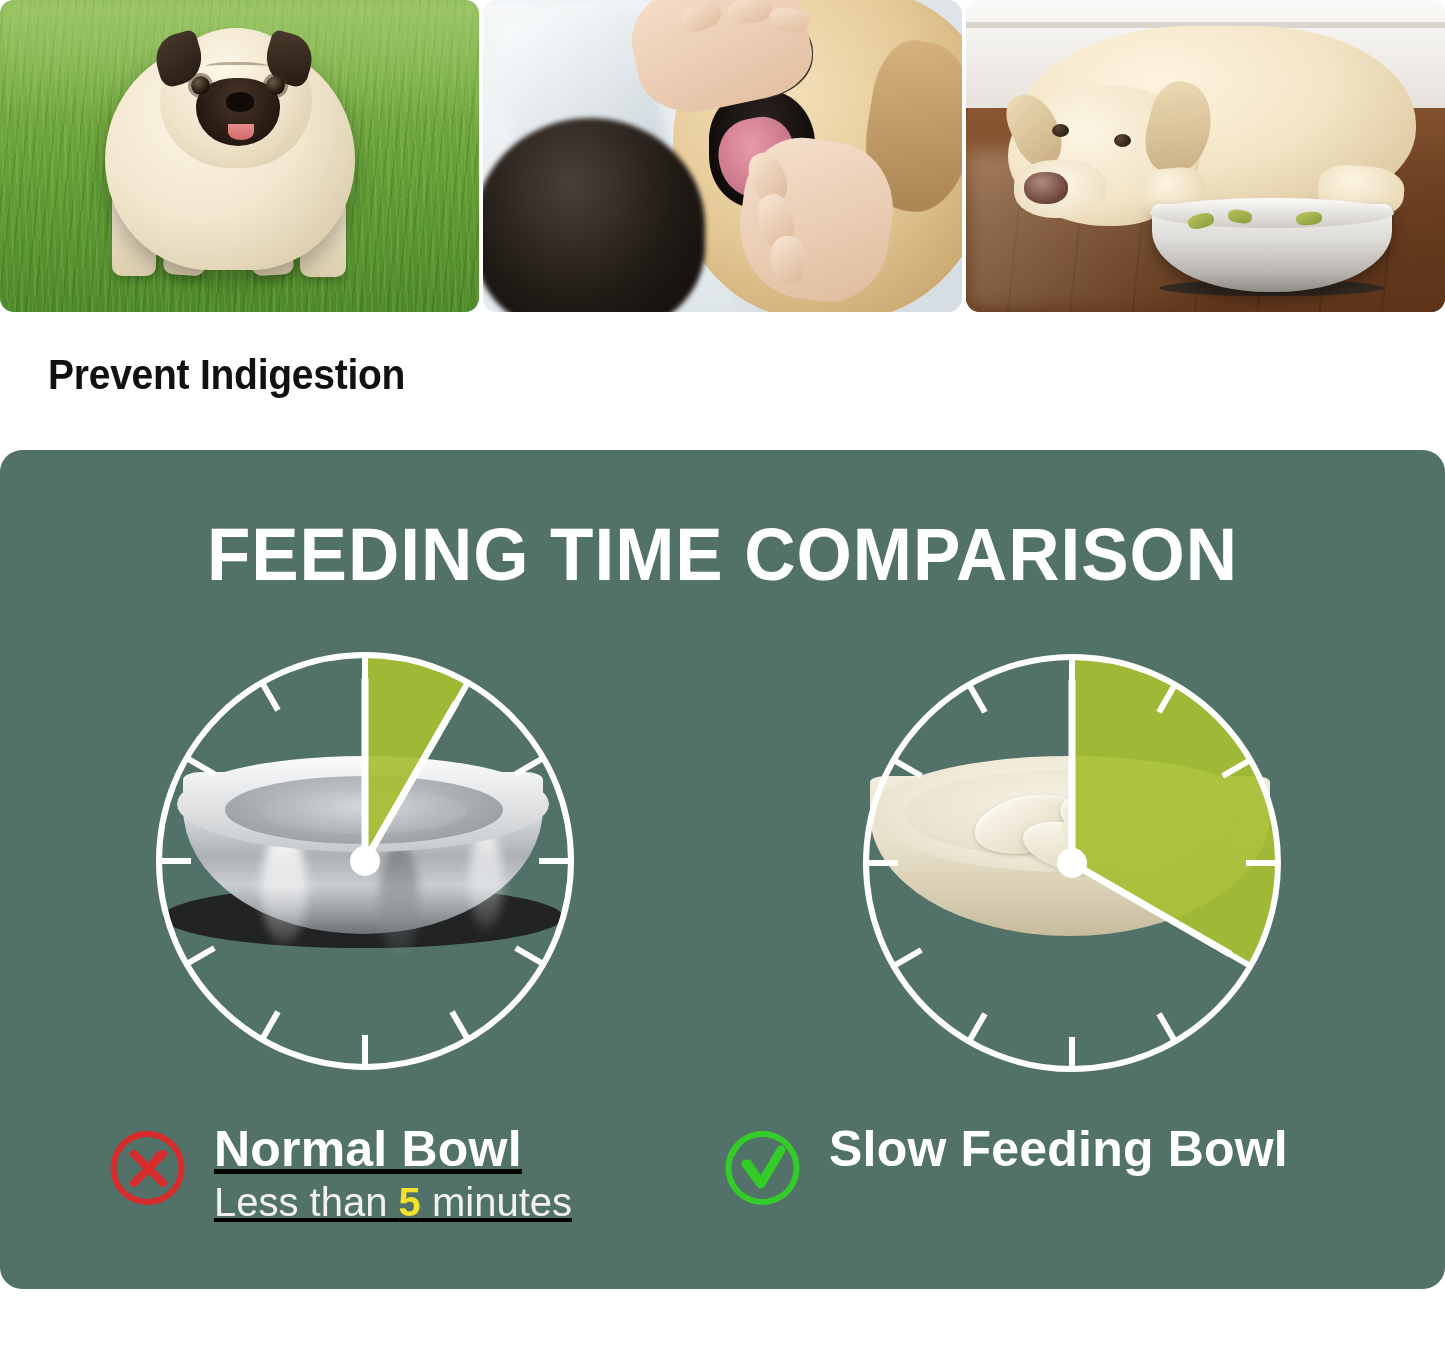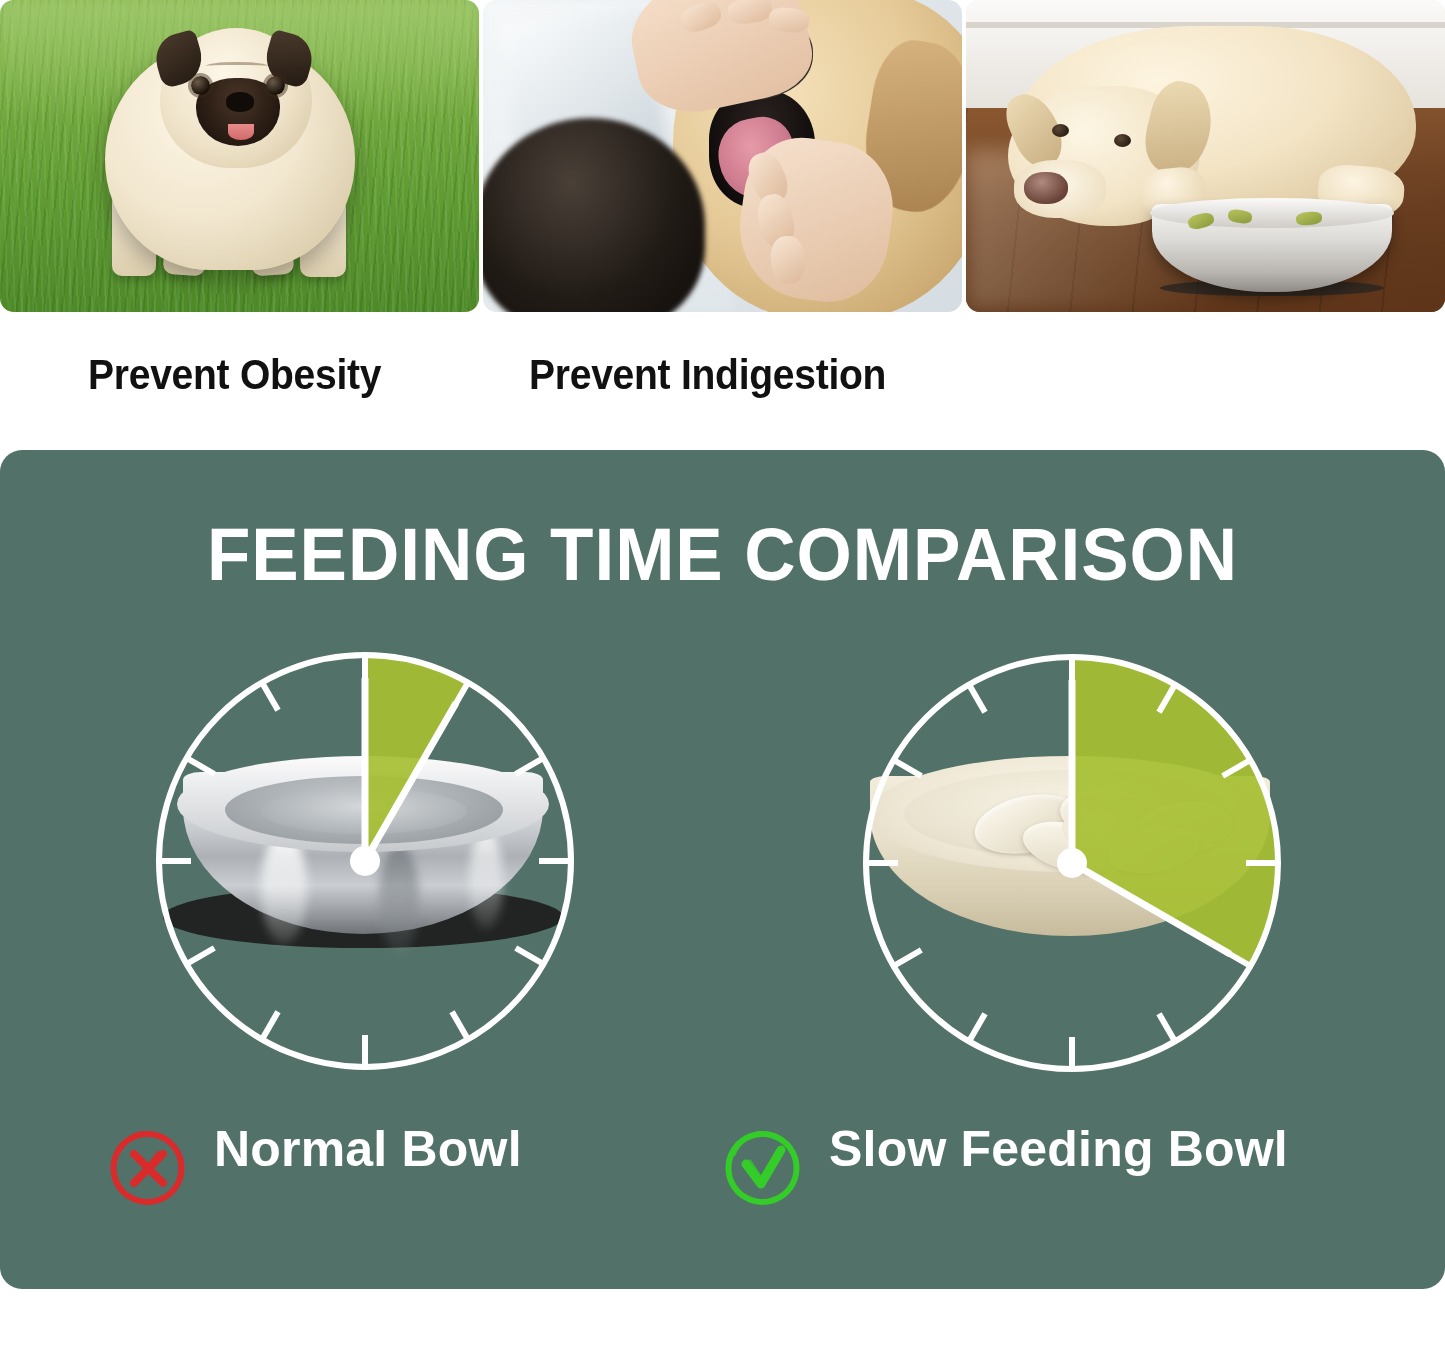--- a/index.html
+++ b/index.html
@@ -250,21 +250,21 @@
   .maze.m3 { left:232px; top:32px; width:96px; height:52px; transform:rotate(-6deg); }
   .maze.m4 { left:118px; top:54px; width:96px; height:46px; transform:rotate(14deg); }
   .maze.m5 { left:204px; top:58px; width:92px; height:44px; transform:rotate(-10deg); }
   .maze-center { position:absolute; left:158px; top:36px; width:78px; height:44px;
     border-radius:50%;
     background:radial-gradient(ellipse at 46% 36%, #fefcf5, #e4dcc6); }
 
   
   .legend { position:absolute; top:672px; left:0; width:100%; height:150px; }
   .legend-col { position:absolute; display:flex; align-items:flex-start; gap:26px; }
-  .legend-col.left  { left:108px; top:0; }
+  .legend-col.left  { left:108px; top:0;text-decoration:underline; }
   .legend-col.right { left:723px; top:0;justify-content:space-between; }
   .legend-icon { width:80px; height:80px; flex:0 0 80px; margin-top:6px; }
   .legend-txt { display:flex; flex-direction:column; }
   .legend-title {
     font-family:"Liberation Sans Narrow","Liberation Sans", sans-serif;
     font-size:50px; font-weight:700; color:#ffffff; line-height:1.08;
     white-space:nowrap; letter-spacing:.2px;
   }
   .legend-sub {
     font-family:"Liberation Sans Narrow","Liberation Sans", sans-serif;
@@ -342,23 +342,20 @@
       <div class="bowl-3"></div>
       <div class="bowl-3-rim"></div>
       <div class="bowl-3-food a"></div>
       <div class="bowl-3-food b"></div>
       <div class="bowl-3-food c"></div>
     </div>
   </div>
 </div>
 
 <div class="caption-row">
-  <div class="caption-cell c1">
-    <span class="caption-text">Prevent Obesity</span>
-  </div>
   <div class="caption-cell c3">
     <span class="caption-text">Prevent Indigestion</span>
   </div>
 </div>
 
 <div class="green-panel">
 
   <div class="panel-title">FEEDING TIME COMPARISON</div>
 
   <div class="dials">
@@ -449,20 +446,21 @@
     <div class="legend-col left">
       <svg class="legend-icon" viewBox="0 0 80 80">
         <path d="M40 6 A34 34 0 1 1 39 6" fill="none" stroke="#D92B2B" stroke-width="6" stroke-linecap="round"></path>
         <path d="M12 22 A34 34 0 0 1 33 5" fill="none" stroke="#D92B2B" stroke-width="4" stroke-linecap="round" opacity=".8"></path>
         <path d="M26 26 L55 55" stroke="#D92B2B" stroke-width="8" stroke-linecap="round"></path>
         <path d="M55 26 L26 55" stroke="#D92B2B" stroke-width="8" stroke-linecap="round"></path>
         <path d="M50 24 L30 52" stroke="#D92B2B" stroke-width="3" stroke-linecap="round" opacity=".75"></path>
       </svg>
       <div class="legend-txt">
         <div class="legend-title">Normal Bowl</div>
+        <div class="legend-sub"><span>Less than </span><span class="hl">5</span><span> minutes</span></div>
       </div>
     </div>
 
     <div class="legend-col right">
       <svg class="legend-icon" viewBox="0 0 80 80">
         <path d="M40 6 A34 34 0 1 1 39 6" fill="none" stroke="#33CC28" stroke-width="6" stroke-linecap="round"></path>
         <path d="M11 26 A34 34 0 0 1 36 5" fill="none" stroke="#33CC28" stroke-width="4" stroke-linecap="round" opacity=".8"></path>
         <path d="M23 36 L38 56 L58 22" fill="none" stroke="#33CC28" stroke-width="9" stroke-linecap="round" stroke-linejoin="round"></path>
         <path d="M27 33 L39 51" fill="none" stroke="#33CC28" stroke-width="3" stroke-linecap="round" opacity=".7"></path>
       </svg>

